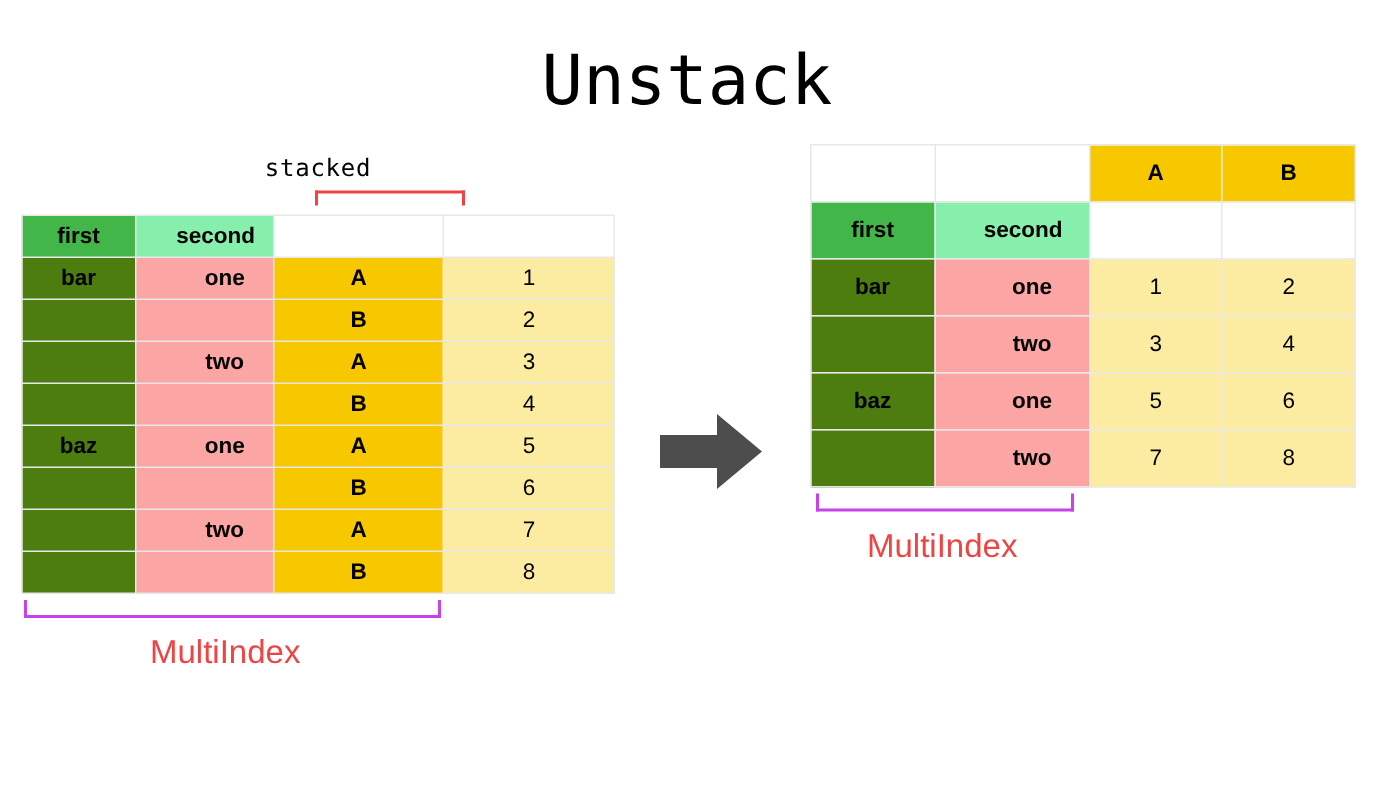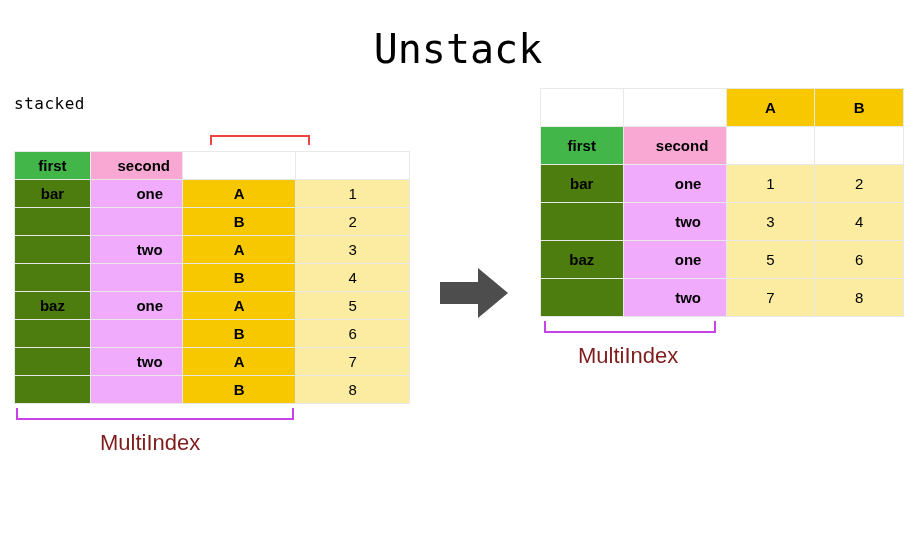--- a/index.html
+++ b/index.html
@@ -7,59 +7,60 @@
     margin: 0;
     padding: 0;
     width: 916px;
     height: 541px;
     font-family: Helvetica, Arial, sans-serif;
     background: #fff;
     position: relative;
   }
   .title {
     font-family: ui-monospace, Menlo, Consolas, monospace;
-    font-size: 40px;
+    font-size: 46px;
     text-align: center;
     padding-top: 26px;
   }
   .content {
     position: relative;
     width: 100%;
     height: calc(100% - 70px);
   }
   .panel {
     position: absolute;
     top: 0;
   }
   .panel-left  { left: 14px;  width: 396px; }
   .panel-right { left: 540px; width: 364px; }
   .panel-label {
     font-family: ui-monospace, Menlo, Consolas, monospace;
     font-size: 16px;
-    margin: 22px 0 22px 0;
+    text-align: center;
+    margin: 22px 0 6px 0;
     letter-spacing: .5px;
   }
   
   table {
     border-collapse: collapse;
     width: 100%;
   }
   td, th {
     border: 1px solid #fff;
     text-align: center;
     height: 28px;
     font-size: 15px;
     font-weight: normal;
   }
   .bold { font-weight: bold; }
   
   .green-d     { background: #43b649; }
-  .green-l     { background: #f9a8d4; padding-left: 16px; }
+  .green-l     { background: #86efac; padding-left: 16px; }
   .blue-d      { background: #4d7c0f; }
-  .blue-l      { background: #f0abfc; padding-left: 28px; }
+  .blue-l      { background: #fca5a5; padding-left: 28px; }
   .yellow-d    { background: #f7c700; }
   .yellow-l    { background: #fbeca1; }
   .white       { background: #ffffff; }
   .grey-border td, .grey-border th { border: 1px solid #e8e8e8; }
   .col1 { width: 76px; }
   .col2 { width: 92px; }
   .col3 { width: 114px; }
   .col4 { width: 114px; }
   
   .rc1 { width: 80px; }
@@ -86,21 +87,21 @@
   }
   .purple-bracket div {
     position: absolute;
     height: 12px;
     border-bottom: 2px solid #c742e8;
     border-left: 2px solid #c742e8;
     border-right: 2px solid #c742e8;
     top: 2px;
   }
   .purple-label {
-    color: #7f1d1d;
+    color: #ef4444;
     font-size: 22px;
     margin-top: 6px;
   }
   
   .arrow {
     position: absolute;
     left: 438px;
     top: 190px;
     width: 74px;
     height: 62px;

